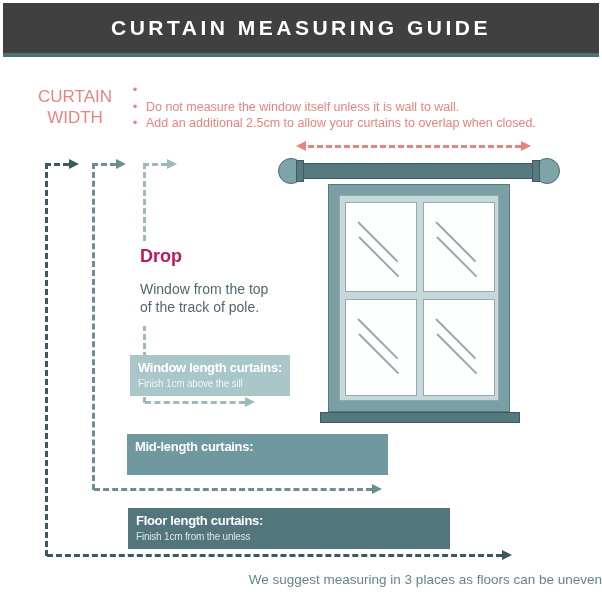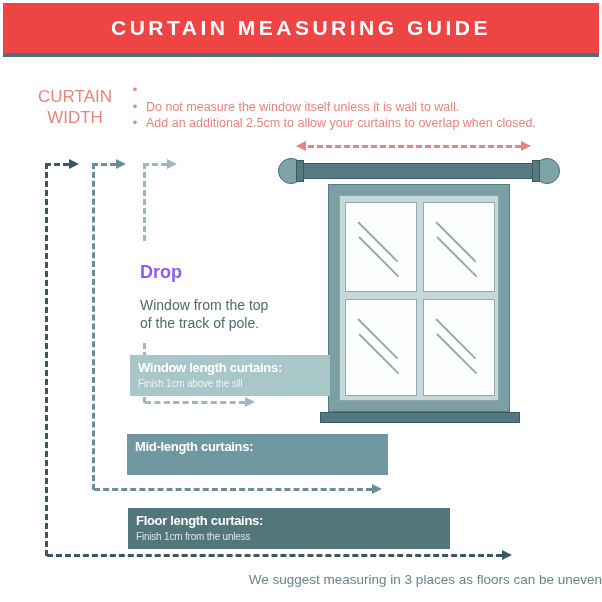--- a/index.html
+++ b/index.html
@@ -4,21 +4,21 @@
 <style>
   * { margin:0; padding:0; box-sizing:border-box; }
   body { background:#fff; }
   .canvas {
     position:relative; width:602px; height:602px; background:#ffffff;
     font-family:"Liberation Sans", sans-serif; overflow:hidden; margin:0 auto;
   }
   
   .header {
     position:absolute; left:3px; right:3px; top:3px; height:54px;
-    background:#ef4444; border-bottom:4px solid #4D7078;
+    background:#404040; border-bottom:4px solid #4D7078;
     display:flex; align-items:center; justify-content:center;
   }
   .header h1 {
     color:#ffffff; font-size:21px; font-weight:bold; letter-spacing:3.5px;
   }
   
   .cw-label {
     position:absolute; left:28px; top:86px; width:94px; text-align:center;
     color:#E8837F; font-weight:normal; font-size:17px; line-height:21px;
   }
@@ -52,27 +52,27 @@
   .pane.br { left:83px; top:103px; width:72px; height:97px; }
   .glass { position:absolute; height:2px; background:#9AA7AD;
            transform:rotate(45deg); transform-origin:left center; }
   .glass.g1 { left:12px; top:18px; width:56px; }
   .glass.g2 { left:13px; top:33px; width:56px; }
   .sill { position:absolute; left:320px; top:412px; width:200px; height:11px;
           background:#547880; border:1px solid #3E5B63; }
   
   .drop-box { position:absolute; left:136px; top:242px; width:150px; background:#ffffff;
               padding:4px 0 10px 4px; }
-  .drop-box h3 { color:#8b5cf6; font-size:18px; font-weight:bold; margin-bottom:13px;margin-top:16px; }
+  .drop-box h3 { color:#be185d; font-size:18px; font-weight:bold; margin-bottom:13px; }
   .drop-box p  { color:#50696F; font-size:14px; line-height:18px; }
   
   .len-bar { position:absolute; height:41px; padding:4px 6px 0 8px; color:#fff; }
   .len-bar .t  { font-size:13px; font-weight:bold; letter-spacing:-0.3px; line-height:17px; }
   .len-bar .s  { font-size:10px; color:rgba(255,255,255,0.8); letter-spacing:-0.2px; line-height:16px; }
-  .bar-window { left:130px; top:355px; width:200px; background:#A9C6C9; }
+  .bar-window { left:130px; top:355px; width:160px; background:#A9C6C9; }
   .bar-mid    { left:127px; top:434px; width:261px; background:#6F98A0; }
   .bar-floor  { left:128px; top:508px; width:322px; background:#53767C; }
   
   .footer-note { position:absolute; left:0; right:0; top:572px; text-align:right;
                  color:#64848C; font-size:13.5px; }
 </style>
 </head>
 <body>
 
 <div class="canvas">

